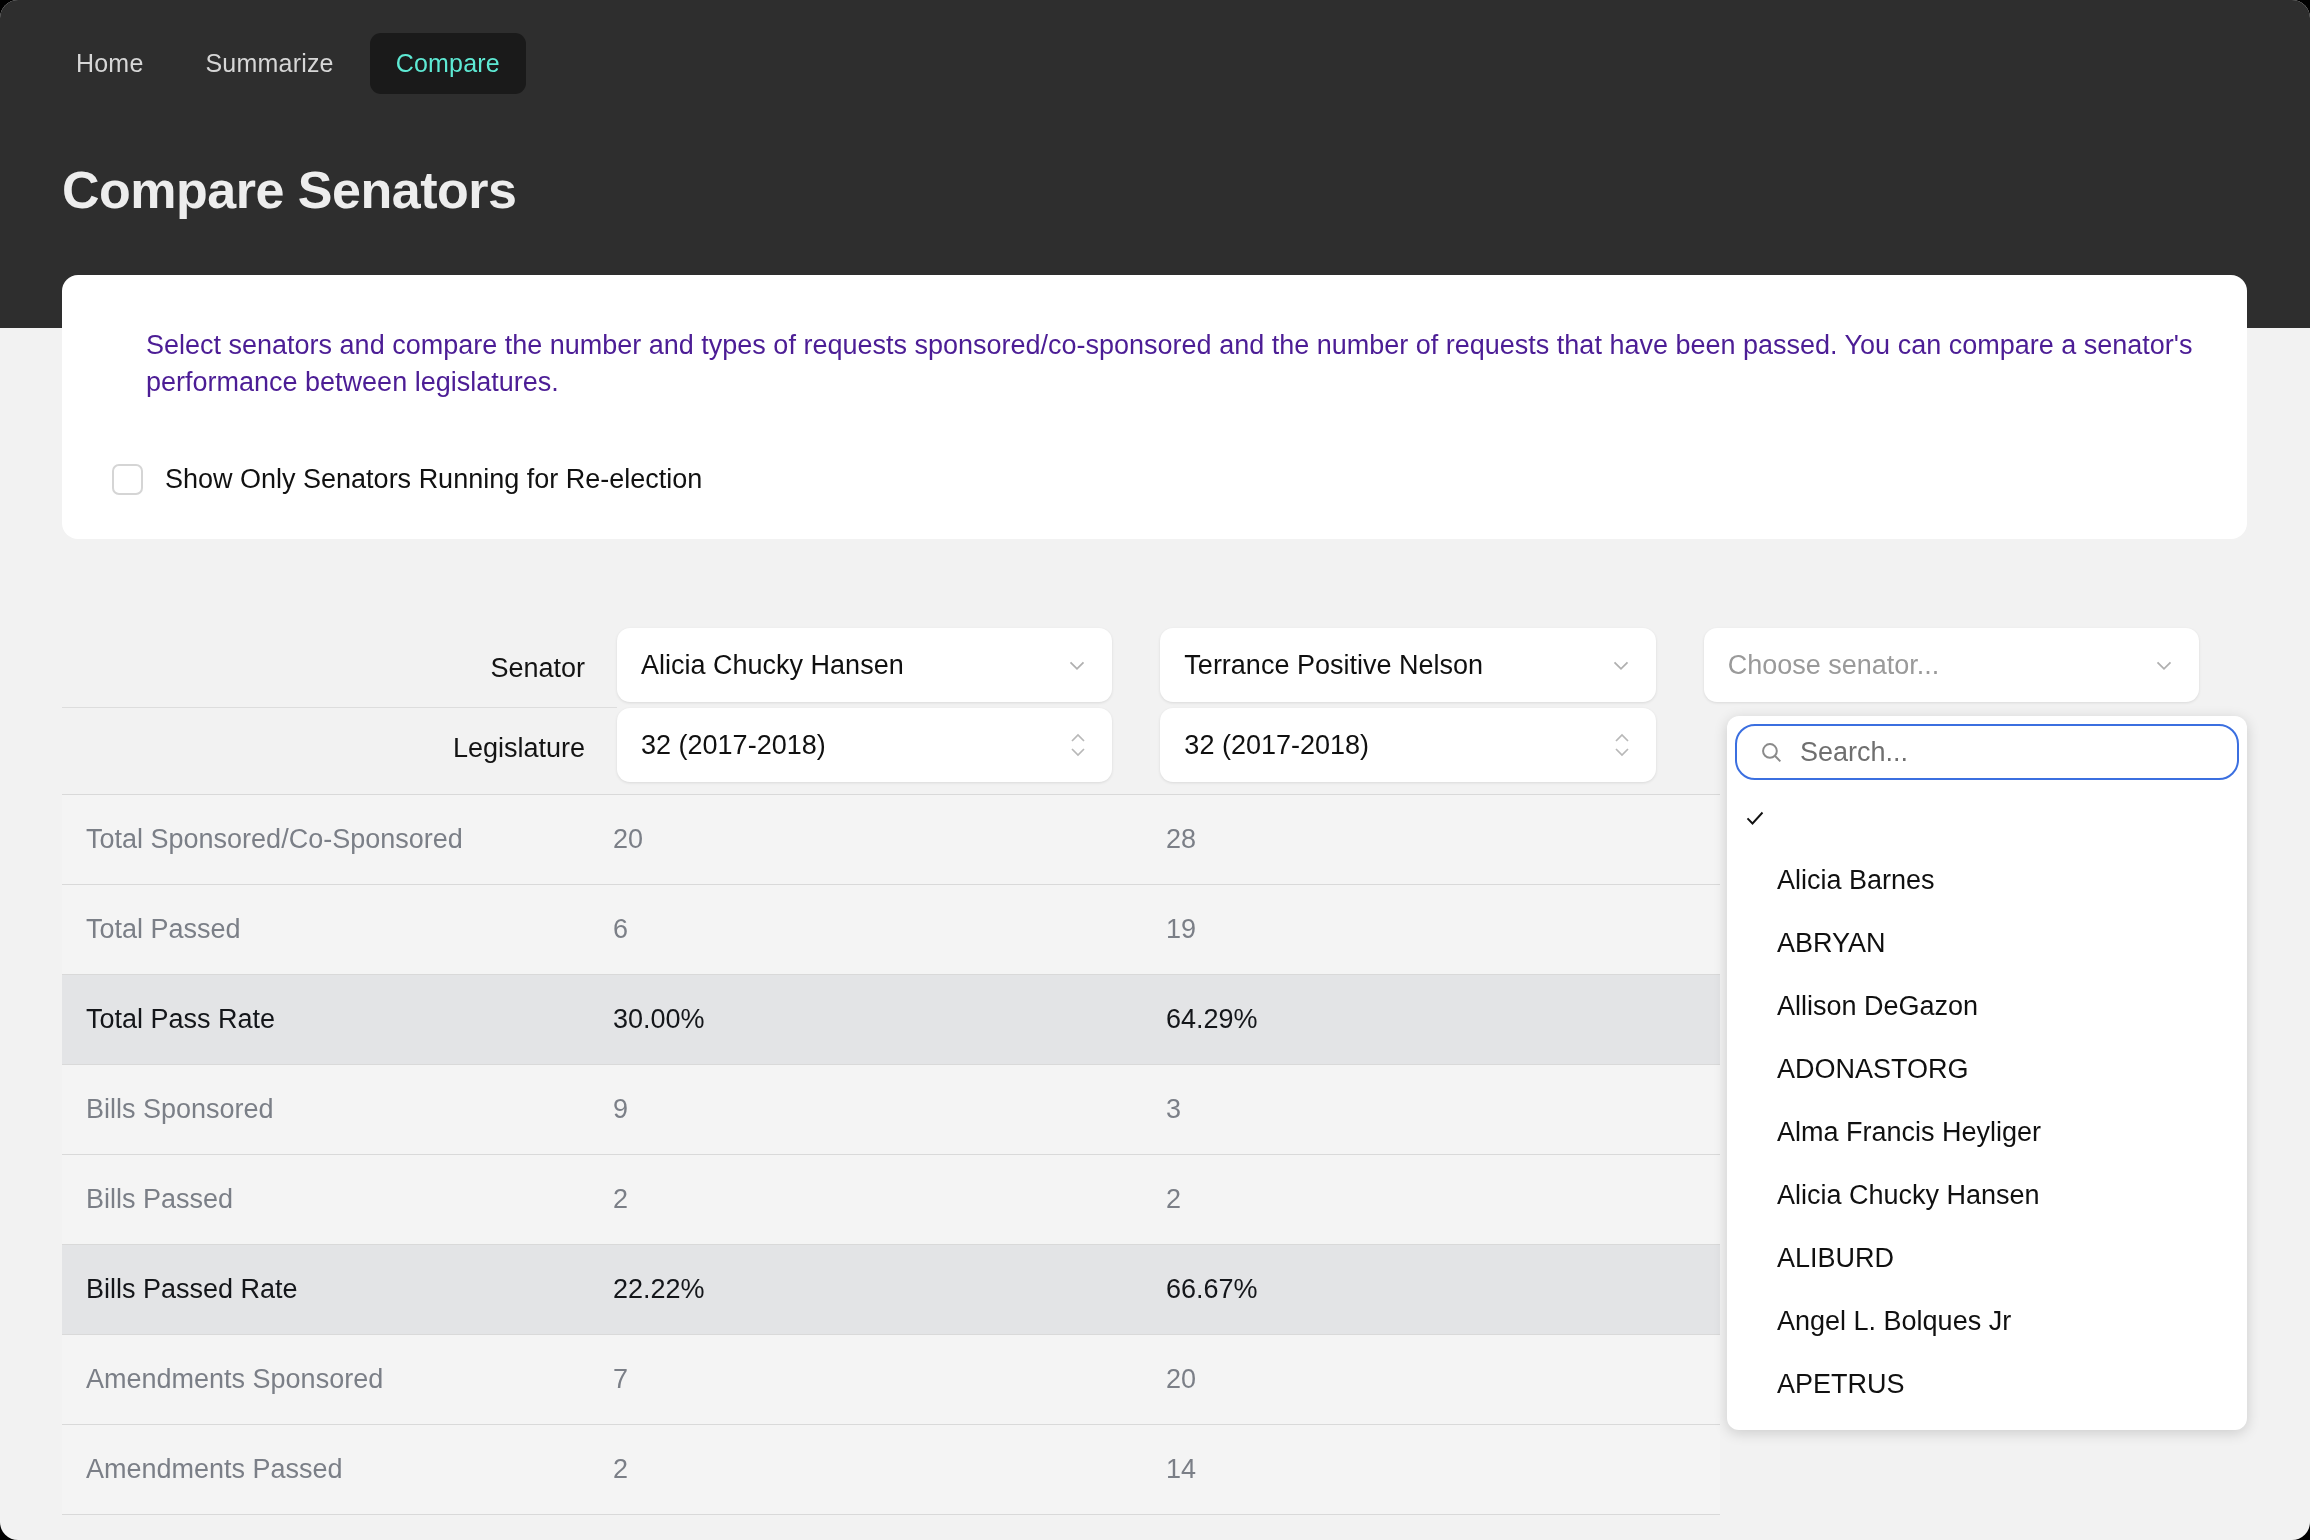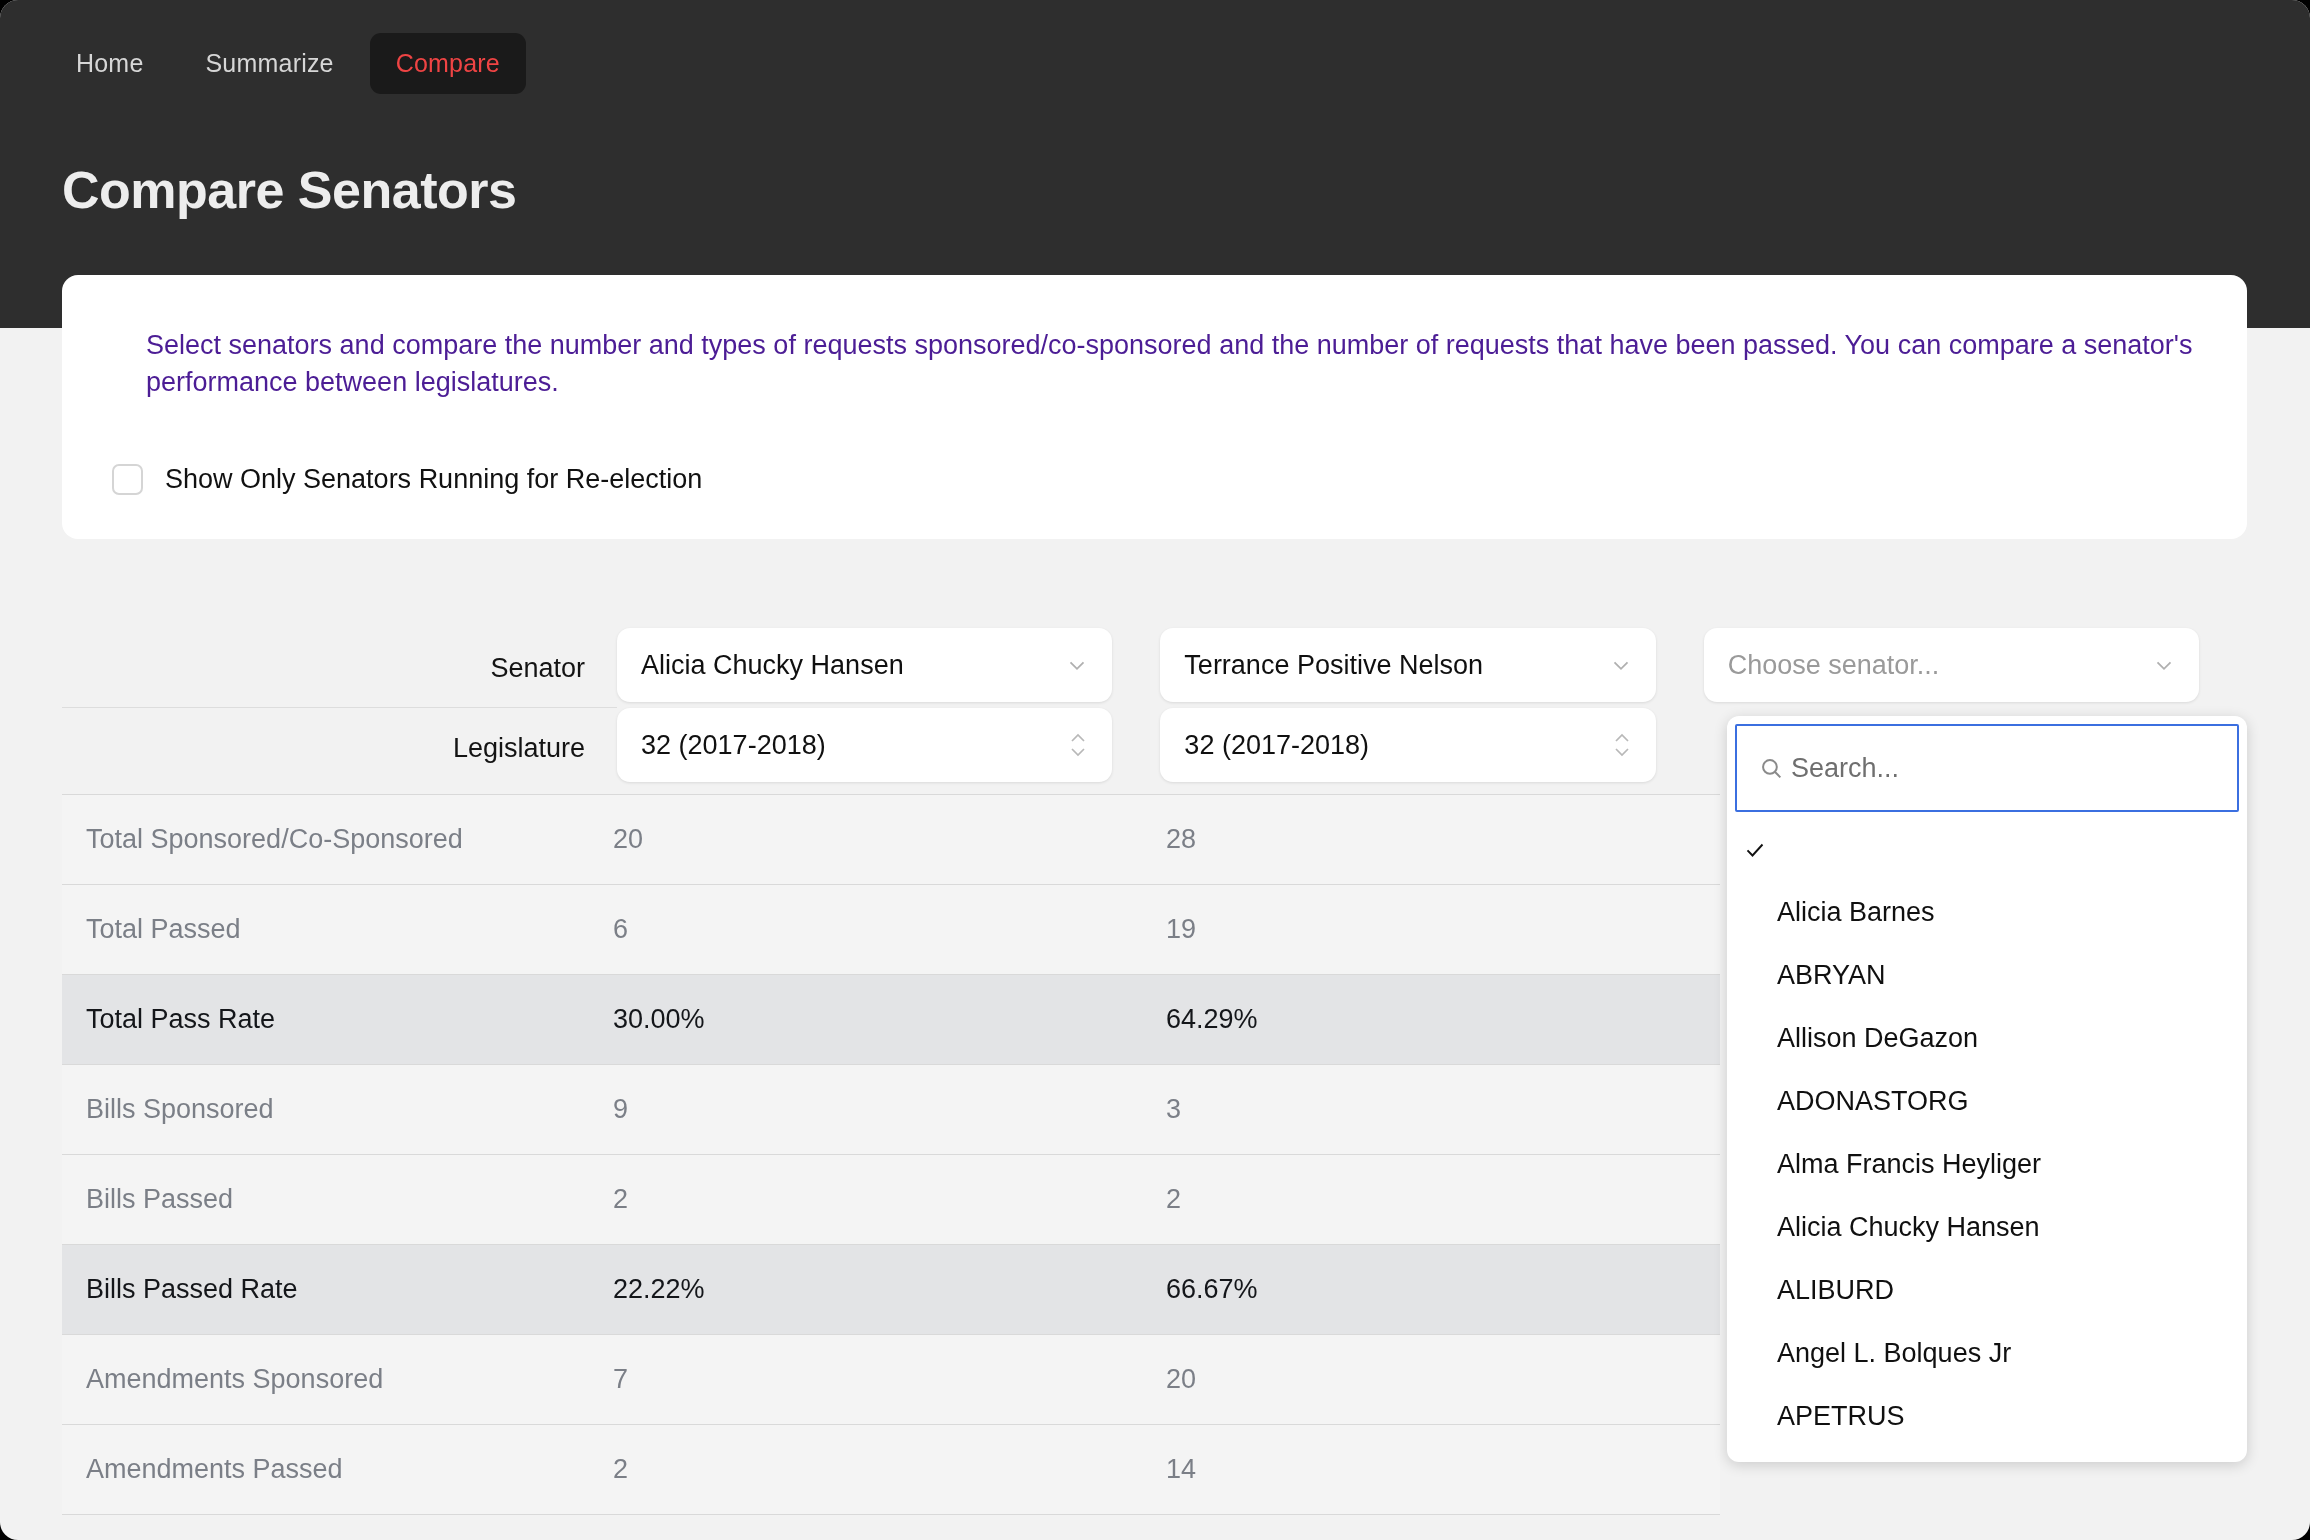--- a/index.html
+++ b/index.html
@@ -44,21 +44,21 @@
     font-size: 25px;
     color: #d6d6d6;
     padding: 16px 26px;
     border-radius: 11px;
     letter-spacing: .2px;
     white-space: nowrap;
     cursor: pointer;
   }
   .nav-item.active {
     background: #1a1a1a;
-    color: #ef4444;
+    color: #5eead4;
   }
 
   .page-title {
     position: absolute;
     left: 62px;
     top: 160px;
     font-size: 52px;
     font-weight: bold;
     color: #ededed;
     letter-spacing: -0.5px;
@@ -204,26 +204,26 @@
     width: 520px;
     background: #ffffff;
     border-radius: 12px;
     box-shadow: 0 3px 14px rgba(0,0,0,.16);
     padding-bottom: 14px;
     overflow: hidden;
   }
 
   .dd-search {
     margin: 8px 8px 0 8px;
-    height: 88px;
+    height: 56px;
     border: 2px solid #3b6fe0;
-    border-radius: 2px;
-    display: flex;
-    align-items: center;
-    gap: 7px;
+    border-radius: 20px;
+    display: flex;
+    align-items: center;
+    gap: 16px;
     padding: 0 22px;
     background: #fff;
     cursor: text;
   }
   .dd-search-ph {
     font-size: 27px;
     color: #6f6f6f;
   }
 
   .dd-list { padding-top: 6px; }

